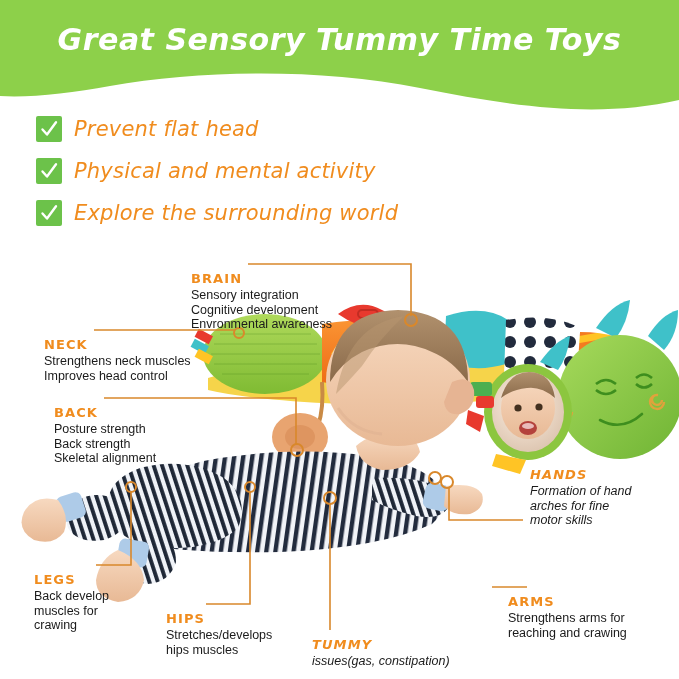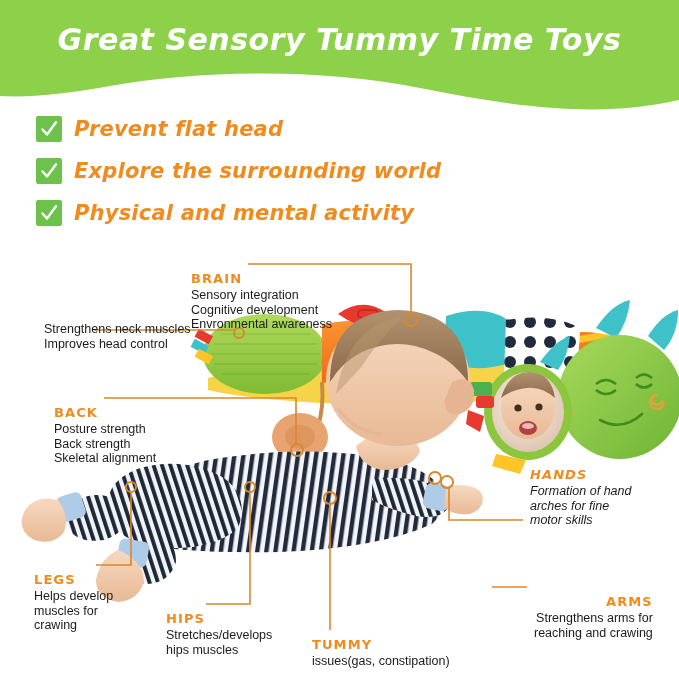--- a/index.html
+++ b/index.html
@@ -14,21 +14,21 @@
   #header-title{position:absolute;left:0;top:22px;width:679px;text-align:center;
       font-family:"DejaVu Sans",sans-serif;font-weight:bold;font-size:30px;
       color:#ffffff;letter-spacing:.5px;white-space:nowrap;z-index:3;}
 
   
   #bullets{position:absolute;left:36px;top:112px;z-index:4;}
   .bullet-row{display:flex;align-items:center;margin-bottom:9px;height:33px;}
   .check-box{width:26px;height:26px;border-radius:2px;flex:0 0 26px;
       display:flex;align-items:center;justify-content:center;margin-right:12px;}
   .check-box svg{display:block;}
-  .bullet-text{font-family:"DejaVu Sans",sans-serif;font-weight:bold;font-style:italic;
+  .bullet-text{font-family:"DejaVu Sans",sans-serif;font-weight:normal;font-style:italic;
       font-size:21px;color:#F08C1E;white-space:nowrap;letter-spacing:.2px;}
 
   
   #photo{position:absolute;left:0;top:232px;width:679px;height:447px;}
   #photo svg{position:absolute;left:0;top:0;}
 
   
   .callout{position:absolute;z-index:10;}
   .callout .ttl{font-family:"DejaVu Sans",sans-serif;font-weight:bold;font-size:13px;
       color:#F08C1E;letter-spacing:1.1px;line-height:14px;margin:16px 0 2px 0;white-space:nowrap;}
@@ -59,30 +59,30 @@
       </span>
       <span class="bullet-text">Prevent flat head</span>
     </div>
 
     <div class="bullet-row">
       <span class="check-box" style="background:#6CC24A">
         <svg width="22" height="22" viewBox="0 0 22 22">
           <path d="M4.5 11.5 L9 16.5 L18 4.2" fill="none" stroke="#ffffff" stroke-width="2.4" stroke-linecap="round" stroke-linejoin="round"></path>
         </svg>
       </span>
-      <span class="bullet-text">Explore the surrounding world</span>
+      <span class="bullet-text">Physical and mental activity</span>
     </div>
 
     <div class="bullet-row">
       <span class="check-box" style="background:#6CC24A">
         <svg width="22" height="22" viewBox="0 0 22 22">
           <path d="M4.5 11.5 L9 16.5 L18 4.2" fill="none" stroke="#ffffff" stroke-width="2.4" stroke-linecap="round" stroke-linejoin="round"></path>
         </svg>
       </span>
-      <span class="bullet-text">Physical and mental activity</span>
+      <span class="bullet-text">Explore the surrounding world</span>
     </div>
 
   </div>
 
   <div id="photo">
     <svg width="679" height="447" viewBox="0 0 679 447">
       <defs>
         <linearGradient id="gSkin" x1="0" y1="0" x2="0" y2="1">
           <stop offset="0%" stop-color="#F7D9C0"></stop>
             <stop offset="100%" stop-color="#E8B995"></stop>
@@ -277,55 +277,56 @@
   </svg>
 
   <div class="callout" style="left:191px;top:256px;">
     <div class="ttl">BRAIN</div>
     <div class="ln">Sensory integration</div>
     <div class="ln">Cognitive development</div>
     <div class="ln">Envronmental awareness</div>
   </div>
 
   <div class="callout" style="left:44px;top:322px;">
+    <div class="ttl">NECK</div>
     <div class="ln">Strengthens neck muscles</div>
     <div class="ln">Improves head control</div>
   </div>
 
   <div class="callout" style="left:54px;top:390px;">
     <div class="ttl">BACK</div>
     <div class="ln">Posture strength</div>
     <div class="ln">Back strength</div>
     <div class="ln">Skeletal alignment</div>
   </div>
 
   <div class="callout" style="left:530px;top:452px;font-style:italic;">
     <div class="ttl">HANDS</div>
     <div class="ln">Formation of hand</div>
     <div class="ln">arches for fine</div>
     <div class="ln">motor skills</div>
   </div>
 
   <div class="callout" style="left:34px;top:557px;">
     <div class="ttl">LEGS</div>
-    <div class="ln">Helps develop</div>
+    <div class="ln">Back develop</div>
     <div class="ln">muscles for</div>
     <div class="ln">crawing</div>
   </div>
 
   <div class="callout" style="left:166px;top:596px;">
     <div class="ttl">HIPS</div>
     <div class="ln">Stretches/develops</div>
     <div class="ln">hips muscles</div>
   </div>
 
-  <div class="callout" style="left:312px;top:622px;">
+  <div class="callout" style="left:312px;top:622px;font-style:italic;">
     <div class="ttl">TUMMY</div>
     <div class="ln">issues(gas, constipation)</div>
   </div>
 
-  <div class="callout" style="left:534px;top:579px;text-align:right;">
+  <div class="callout" style="left:508px;top:579px;">
     <div class="ttl">ARMS</div>
     <div class="ln">Strengthens arms for</div>
     <div class="ln">reaching and crawing</div>
   </div>
 
 </div>
 
 </body></html>

